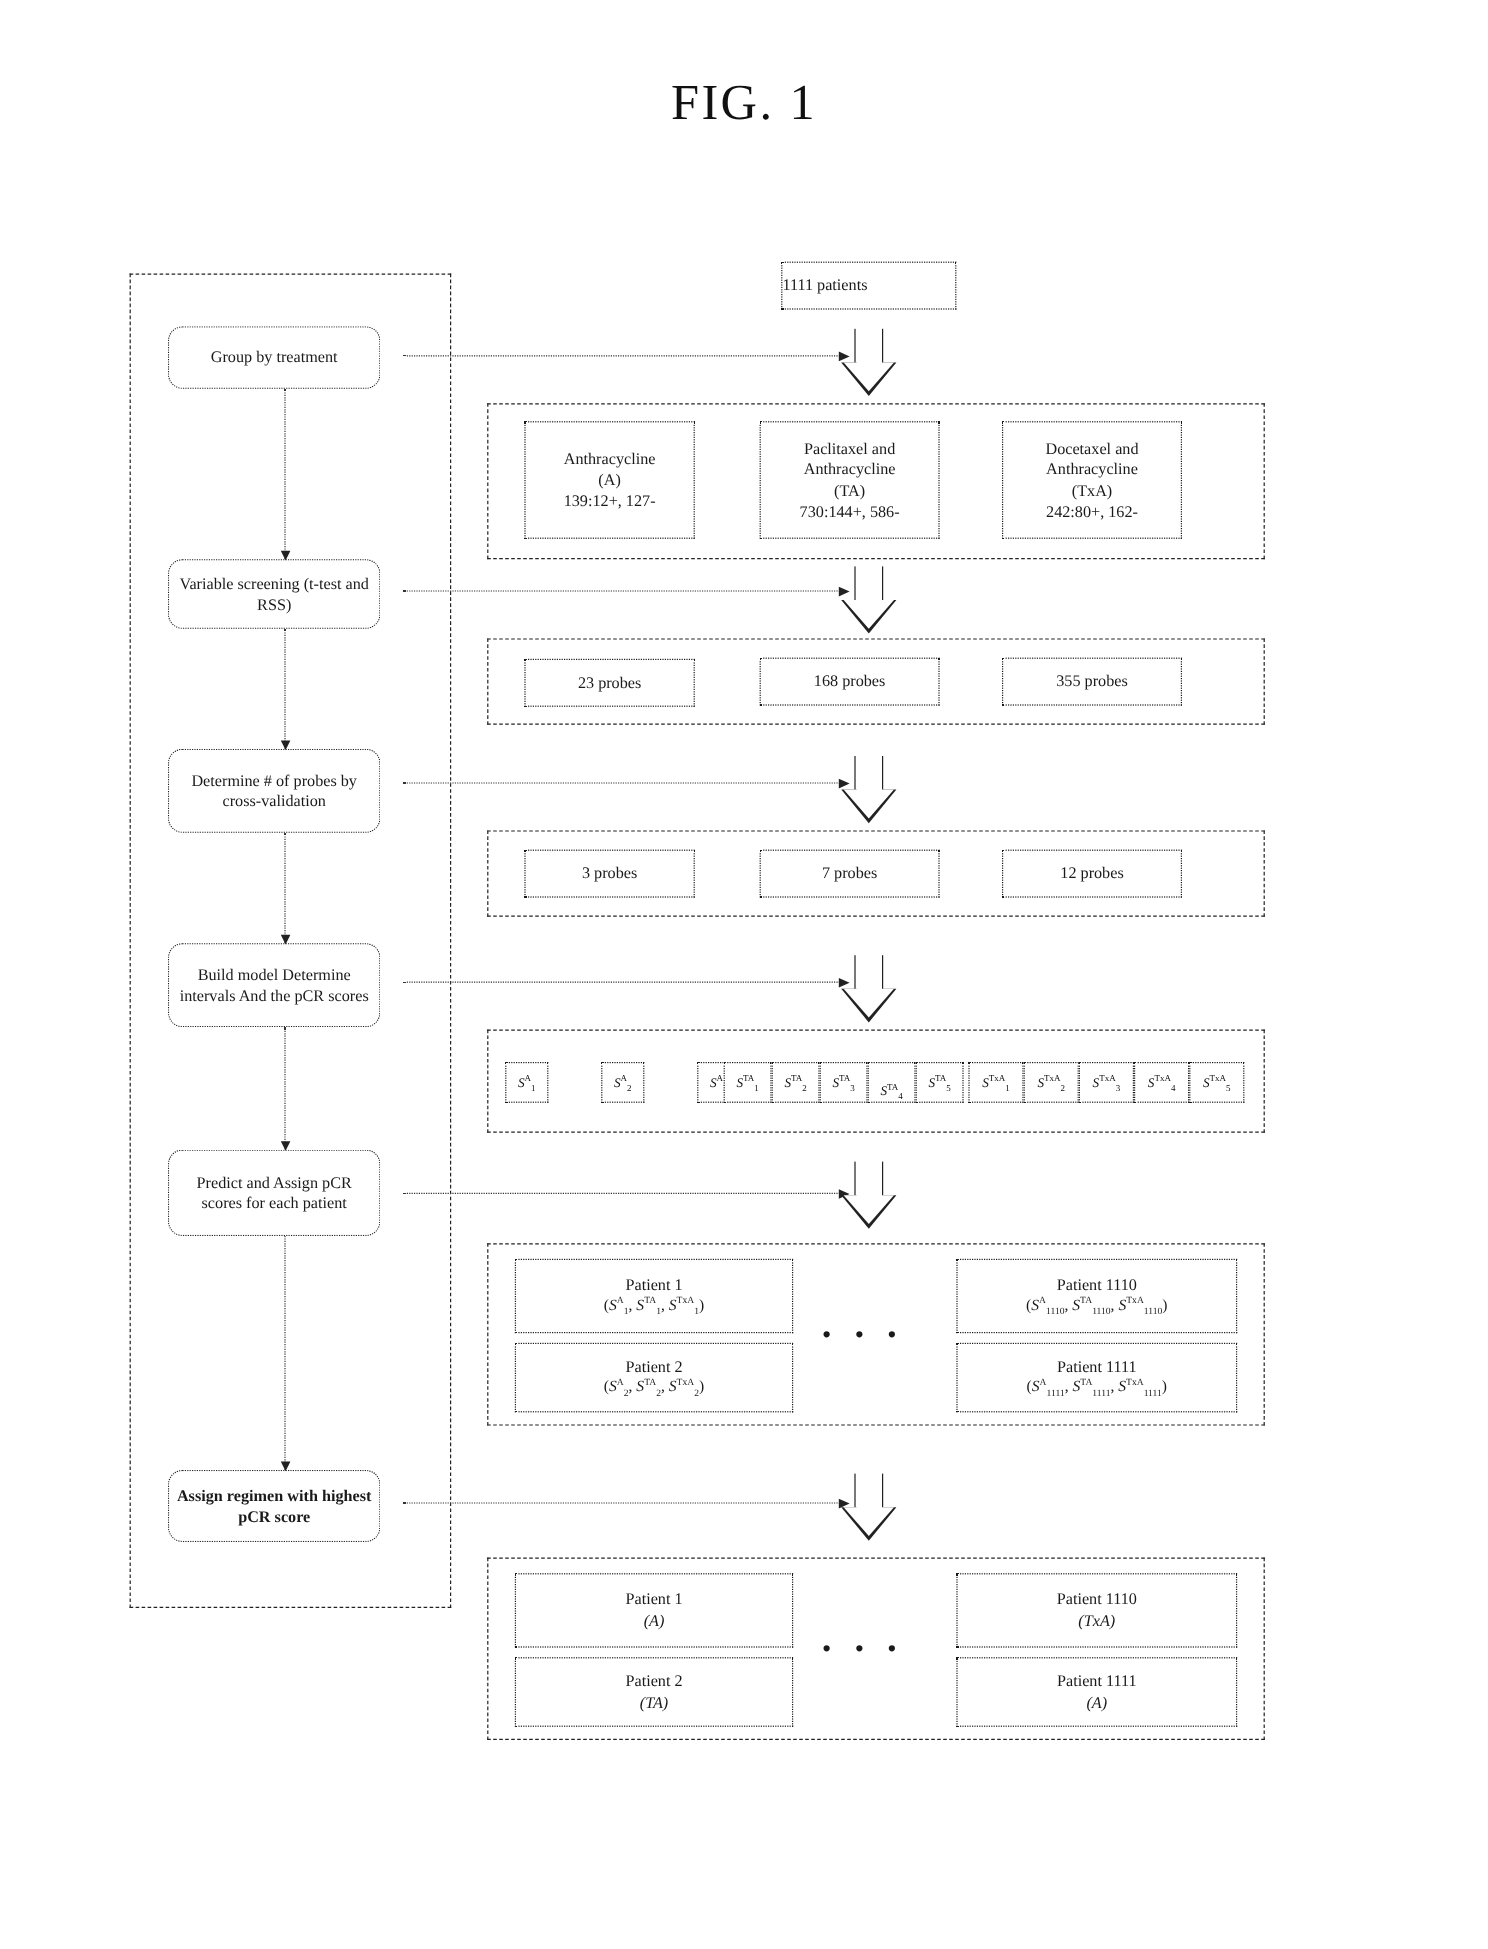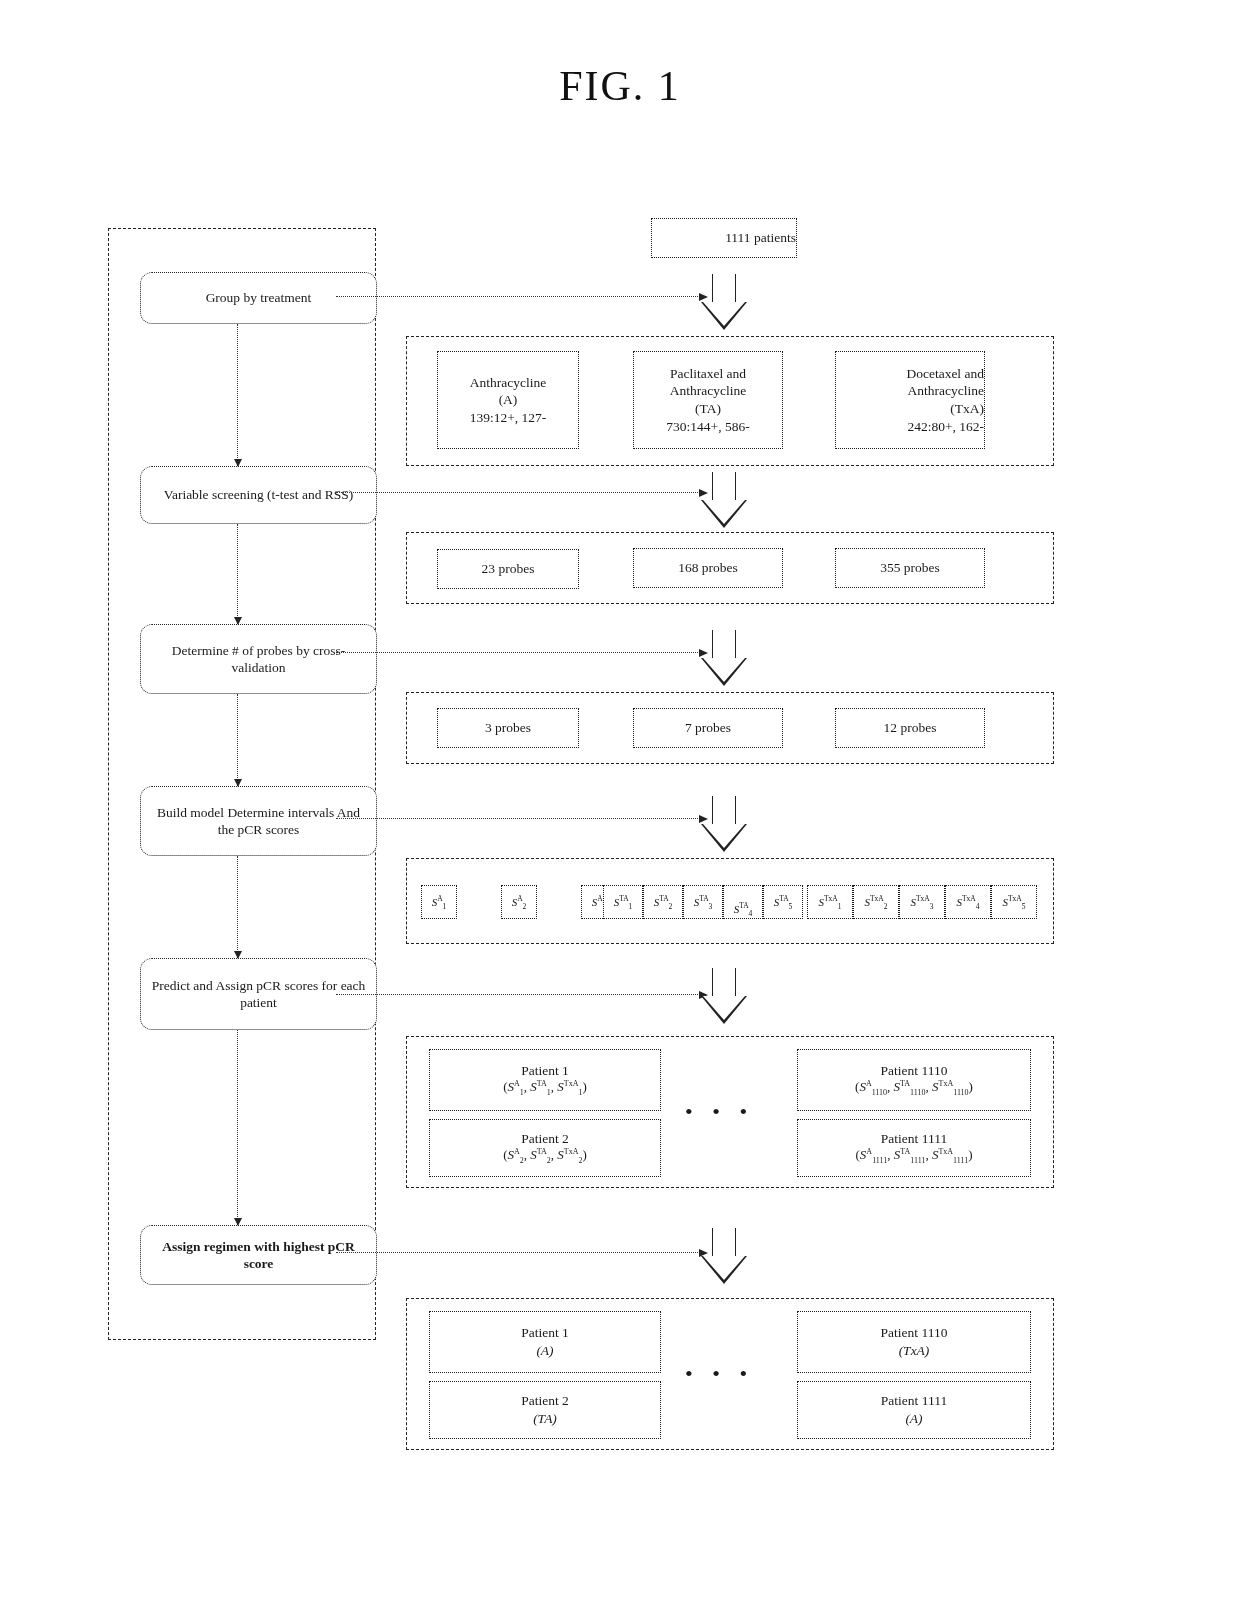--- a/index.html
+++ b/index.html
@@ -14,21 +14,21 @@
     font-size:42px;letter-spacing:2px;font-family:"Liberation Serif",serif;
   }
 
   
   .left-panel{
     position:absolute;left:108px;top:228px;width:268px;height:1112px;
     border:1px dashed #222;box-sizing:border-box;
   }
   .step{
     position:absolute;left:140px;
-    width:237px;
+    width:177px;
     border:1px dotted #222;
     border-radius:12px;
     box-sizing:border-box;
     display:flex;align-items:center;justify-content:center;
     text-align:center;
     font-size:13.5px;line-height:1.28;
     padding:4px 6px;
     background:#fff;
     color:#1a1a1a;
   }
@@ -85,21 +85,21 @@
     border-top:24px solid #fff;
   }
   .bigarrow .cover{
     position:absolute;left:12.5px;top:0;width:21px;height:29px;background:#fff;
   }
 
   
   .patbox{
     position:absolute;left:651px;top:218px;width:146px;height:40px;
     border:1px dotted #1a1a1a;box-sizing:border-box;
-    display:flex;align-items:center;justify-content:flex-end;
+    display:flex;align-items:center;justify-content:flex-start;
     font-size:13.5px;color:#1a1a1a;background:#fff;
   }
 
   
   .strip{position:absolute;display:flex;}
   .sc{
     border:1px dotted #1a1a1a;box-sizing:border-box;height:34px;
     display:flex;align-items:center;justify-content:center;
     font-size:11px;background:#fff;padding:0 2px;
   }
@@ -211,21 +211,21 @@
     <span class="ln">Anthracycline</span>
     <span class="ln">(A)</span>
     <span class="ln">139:12+, 127-</span>
   </div>
   <div class="cell" style="left:226px;top:14px;width:150px;height:98px;">
     <span class="ln">Paclitaxel and</span>
     <span class="ln">Anthracycline</span>
     <span class="ln">(TA)</span>
     <span class="ln">730:144+, 586-</span>
   </div>
-  <div class="cell" style="left:428px;top:14px;width:150px;height:98px;align-items:flex-end;">
+  <div class="cell" style="left:428px;top:14px;width:150px;height:98px;">
     <span class="ln">Docetaxel and</span>
     <span class="ln">Anthracycline</span>
     <span class="ln">(TxA)</span>
     <span class="ln">242:80+, 162-</span>
   </div>
 </div>
 
 <div class="stage" style="top:532px;height:72px;">
   <div class="cell" style="left:30px;top:16px;width:142px;height:40px;">
     <span class="ln">23 probes</span>

